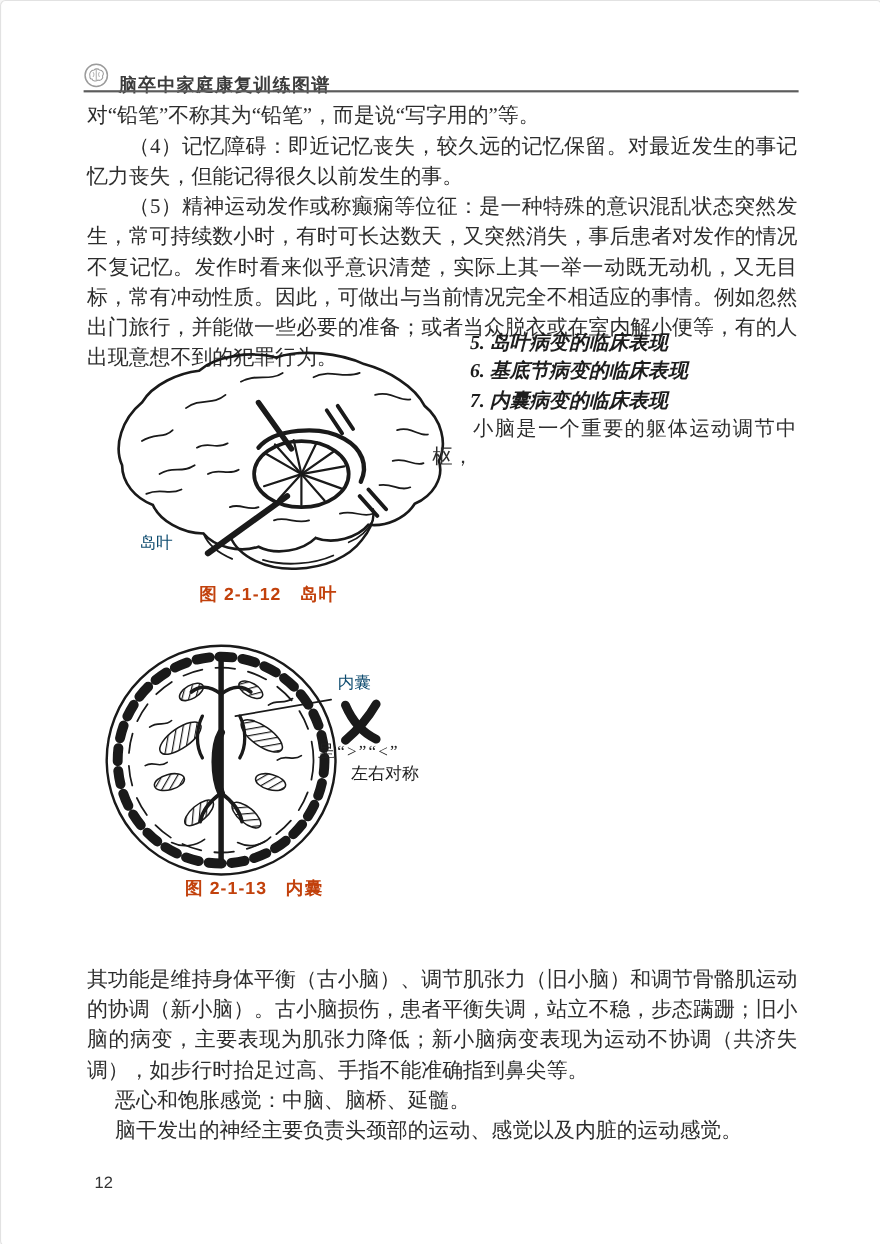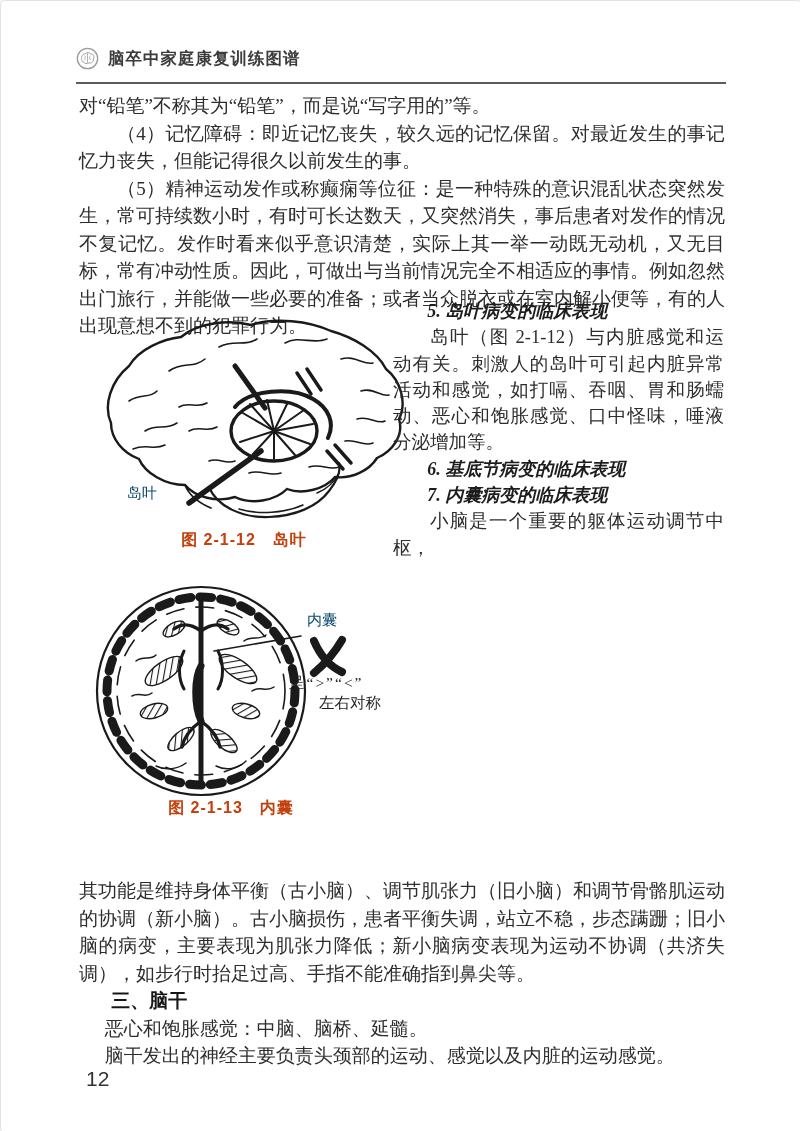--- a/index.html
+++ b/index.html
@@ -7,21 +7,21 @@
     position:relative;width:800px;height:1131px;margin:0 auto;
     background:#ffffff;border:1px solid #e2e2e2;border-radius:5px;
     font-family:"Liberation Serif","DejaVu Serif",serif;color:#2d2d2d;
     overflow:hidden;
   }
   
   .header{position:absolute;left:75px;top:46px;display:flex;align-items:center;gap:9px;}
   .logo{width:23px;height:23px;flex:0 0 auto;}
   .header-title{
     font-family:"Liberation Sans","DejaVu Sans",sans-serif;
-    font-weight:bold;font-size:16.5px;color:#3c3c3c;letter-spacing:1px;
+    font-weight:bold;font-size:16.5px;color:#3c3c3c;letter-spacing:1px;margin-top:20px;
   }
   .header-rule{position:absolute;left:75px;top:81px;width:650px;height:2px;background:#5c5c5c;}
   
   .tb{position:absolute;font-size:19px;line-height:27.5px;text-align:justify;}
   .tb p{margin:0;}
   .ind2{text-indent:2em;}
   #intro{left:78px;top:91px;width:646px;}
   #rightcol{left:392px;top:297px;width:331px;font-size:18.5px;line-height:26.3px;}
   .sec-h{
     font-weight:bold;font-style:italic;text-indent:1.9em;color:#1d1d1d;
@@ -49,21 +49,21 @@
   #fig2-caption{left:80px;top:797px;width:300px;}
   #fig1-label{left:126px;top:483px;}
   #fig2-label{left:306px;top:610px;}
   .fig-note{position:absolute;font-size:15.5px;color:#1f1f1f;white-space:nowrap;}
   #fig2-note1{left:288px;top:672px;letter-spacing:2px;}
   #fig2-note2{left:306px;top:692px;padding-left:12px;}
   
   .page-number{
     position:absolute;left:85px;top:1066px;
     font-family:"Liberation Sans","DejaVu Sans",sans-serif;
-    font-size:21px;color:#333;
+    font-size:15px;color:#333;
   }
 </style>
 </head>
 <body>
 
 <div class="page">
 
   <div class="header">
     <svg class="logo" viewBox="0 0 24 24">
       <circle cx="12" cy="12" r="10.6" fill="none" stroke="#9b9b9b" stroke-width="1.4"></circle>
@@ -182,28 +182,26 @@
       <path stroke-width="8" d="M256,69 C249,81 240,92 228,102"></path>
     </g>
   </svg>
   <span class="fig-label" id="fig2-label">内囊</span>
   <span class="fig-note" id="fig2-note1">呈“&gt;”“&lt;”</span>
   <span class="fig-note" id="fig2-note2">左右对称</span>
   <div class="fig-caption" id="fig2-caption">图 2-1-13　内囊</div>
 
   <div class="tb" id="rightcol">
     <p class="sec-h">5. 岛叶病变的临床表现</p>
-    <p class="ind2">岛叶（图 2-1-12）与内脏感觉和运动有关。刺激人的岛叶可引起内脏异常活动和感觉，如打嗝、吞咽、胃和肠蠕动、恶心和饱胀感觉、口中怪味，唾液分泌增加等。</p>
     <p class="sec-h">6. 基底节病变的临床表现</p>
     <p class="sec-h">7. 内囊病变的临床表现</p>
     <p class="ind2">小脑是一个重要的躯体运动调节中枢，</p>
   </div>
 
   <div class="tb" id="bottomblock">
     <p>其功能是维持身体平衡（古小脑）、调节肌张力（旧小脑）和调节骨骼肌运动的协调（新小脑）。古小脑损伤，患者平衡失调，站立不稳，步态蹒跚；旧小脑的病变，主要表现为肌张力降低；新小脑病变表现为运动不协调（共济失调），如步行时抬足过高、手指不能准确指到鼻尖等。</p>
-    <p class="bs-h">三、脑干</p>
     <p class="ind13">恶心和饱胀感觉：中脑、脑桥、延髓。</p>
     <p class="ind13">脑干发出的神经主要负责头颈部的运动、感觉以及内脏的运动感觉。</p>
   </div>
 
   <div class="page-number">12</div>
 
 </div>
 
 </body></html>

